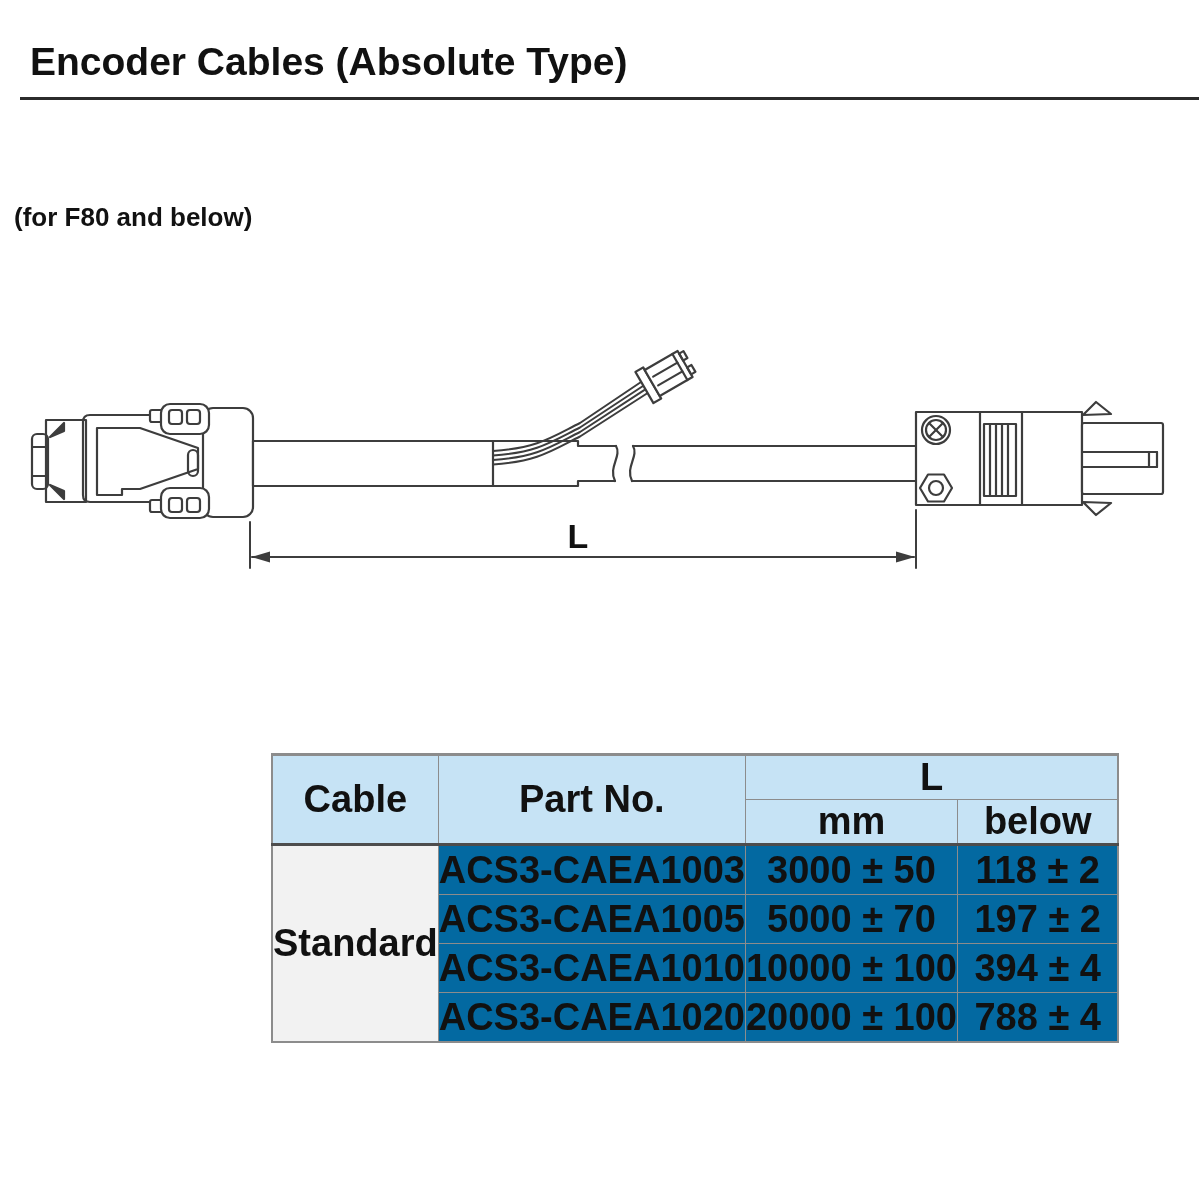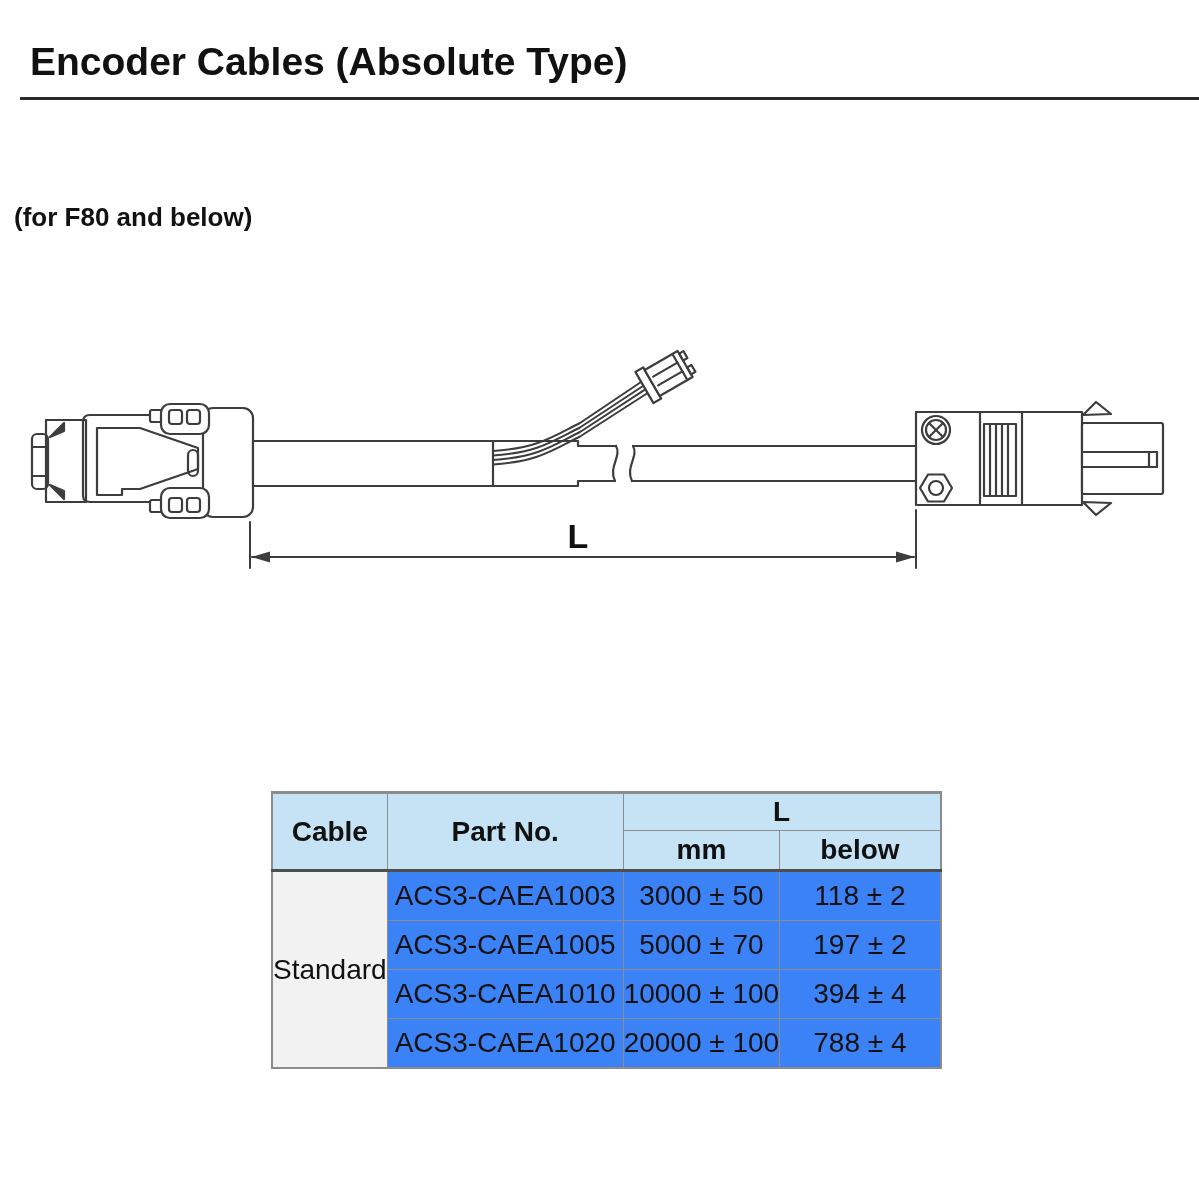--- a/index.html
+++ b/index.html
@@ -6,31 +6,31 @@
   body{font-family:"Liberation Sans", sans-serif; color:#111;}
   .page{position:relative;width:1199px;height:1200px;background:#fff;overflow:hidden;}
 
   .title{position:absolute;left:30px;top:40px;font-size:39px;font-weight:700;letter-spacing:0;color:#111;white-space:nowrap;}
   .rule{position:absolute;left:20px;top:97px;width:1179px;height:3px;background:#2b2b2b;}
   .subtitle1{position:absolute;left:25px;top:133px;font-size:26px;font-weight:700;white-space:nowrap;color:#111;}
   .subtitle2{position:absolute;left:14px;top:202px;font-size:26px;font-weight:700;white-space:nowrap;color:#111;}
 
   .drawing{position:absolute;left:0;top:340px;width:1199px;height:260px;}
 
-  .spec-table{position:absolute;left:271px;top:791px;border-collapse:collapse;table-layout:fixed;
-              font-size:28px;color:#111;background:#3b82f6;}
+  .spec-table{position:absolute;left:271px;top:753px;border-collapse:collapse;table-layout:fixed;
+              font-size:38px;color:#111;background:#0369a1;}
   .spec-table th,.spec-table td{border:1px solid #8c8c8c;text-align:center;vertical-align:middle;
               padding:0;white-space:nowrap;overflow:hidden;}
   .spec-table{border:2px solid #8c8c8c;border-top:3px solid #8c8c8c;border-bottom:2px solid #8c8c8c;}
   .spec-table thead th{background:#c6e3f5;font-weight:700;}
   .spec-table thead tr.h1 th{height:36px;}
   .spec-table thead tr.h2 th{height:38px;}
   .spec-table thead th{border-bottom:1px solid #8c8c8c;}
   .spec-table thead tr.h2 th, .spec-table thead th[rowspan]{border-bottom:3px solid #4d4d4d;}
-  .spec-table tbody td{height:48px;font-weight:400;}
+  .spec-table tbody td{height:48px;font-weight:700;}
   .spec-table td.cabletype{background:#f2f2f2;margin-top:48px;}
 </style>
 </head>
 <body>
 
 <div class="page">
 
   <div class="title">Encoder Cables (Absolute Type)</div>
   <div class="rule"></div>
   <div class="subtitle2">(for F80 and below)</div>

